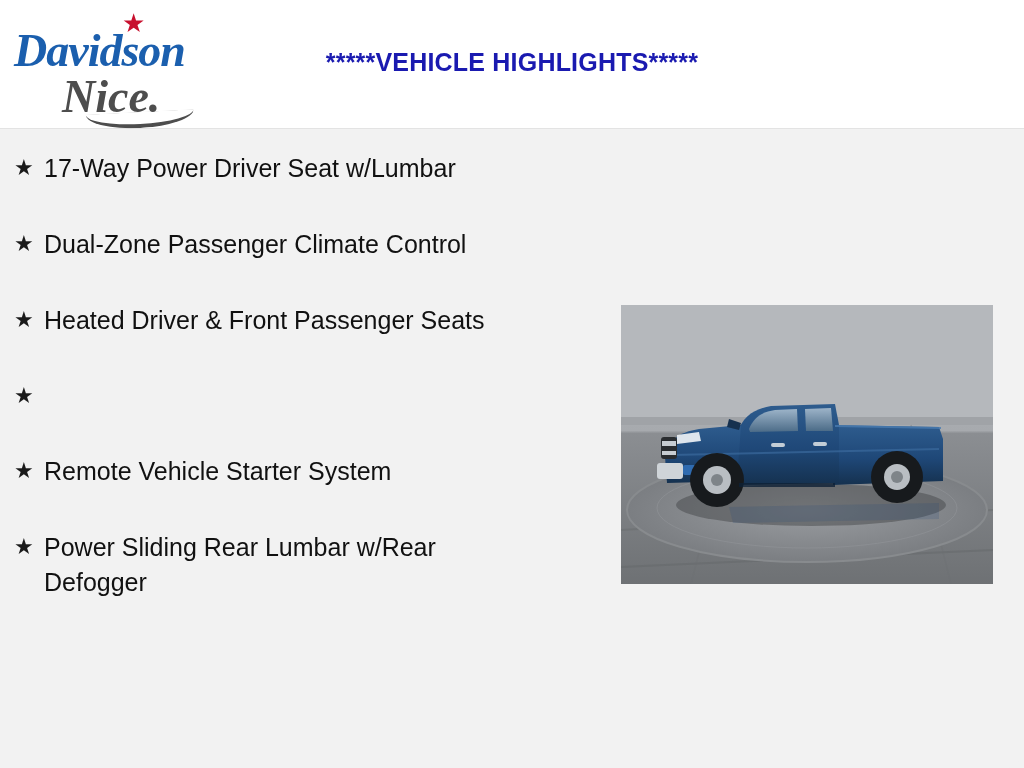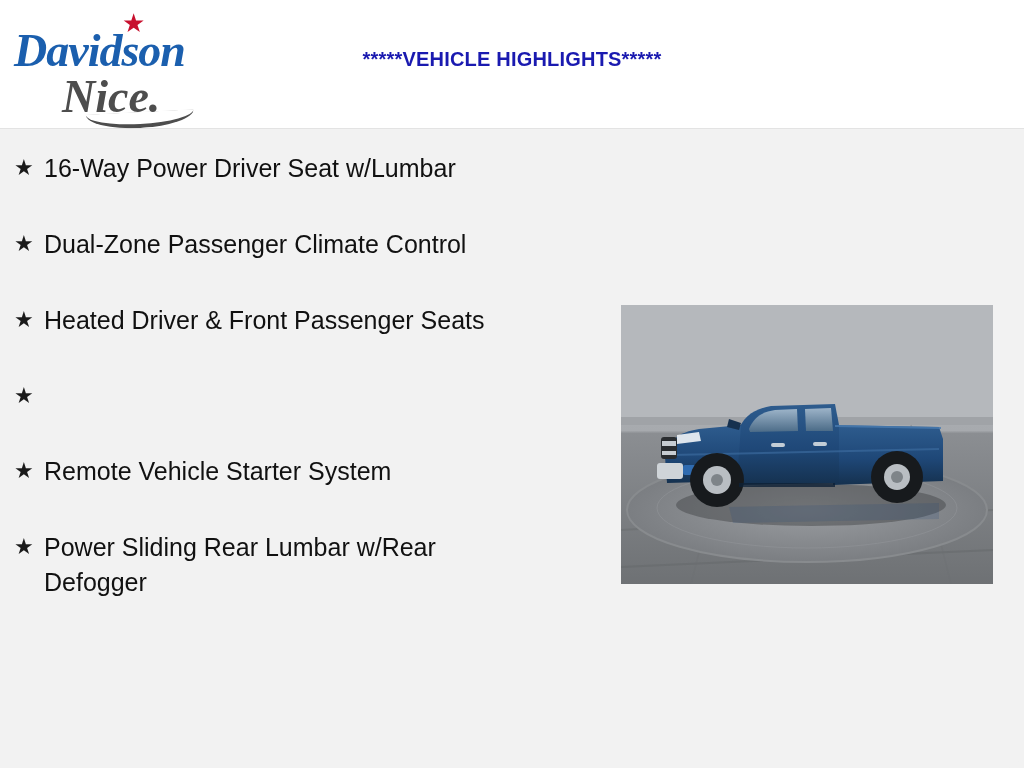--- a/index.html
+++ b/index.html
@@ -77,21 +77,21 @@
     border-bottom: 4px solid #4d4d4d;
     border-radius: 50%/0 0 100% 100%;
     transform: rotate(-3deg);
   }
   .header-title {
     position: absolute;
     left: 0;
     right: 0;
     top: 48px;
     text-align: center;
-    font-size: 20px;
+    font-size: 25px;
     font-weight: bold;
     color: #1a1ab0;
     letter-spacing: 0.2px;
   }
 
   
   .content {
     position: relative;
     height: 640px;
   }
@@ -154,21 +154,21 @@
 
     <div class="header-title">*****VEHICLE HIGHLIGHTS*****</div>
   </div>
 
   <div class="content">
 
     <div class="highlights">
 
       <div class="hl-item">
         <div class="hl-bullet">★</div>
-        <div class="hl-text">16-Way Power Driver Seat w/Lumbar</div>
+        <div class="hl-text">17-Way Power Driver Seat w/Lumbar</div>
       </div>
 
       <div class="hl-item">
         <div class="hl-bullet">★</div>
         <div class="hl-text">Dual-Zone Passenger Climate Control</div>
       </div>
 
       <div class="hl-item">
         <div class="hl-bullet">★</div>
         <div class="hl-text">Heated Driver &amp; Front Passenger Seats</div>

